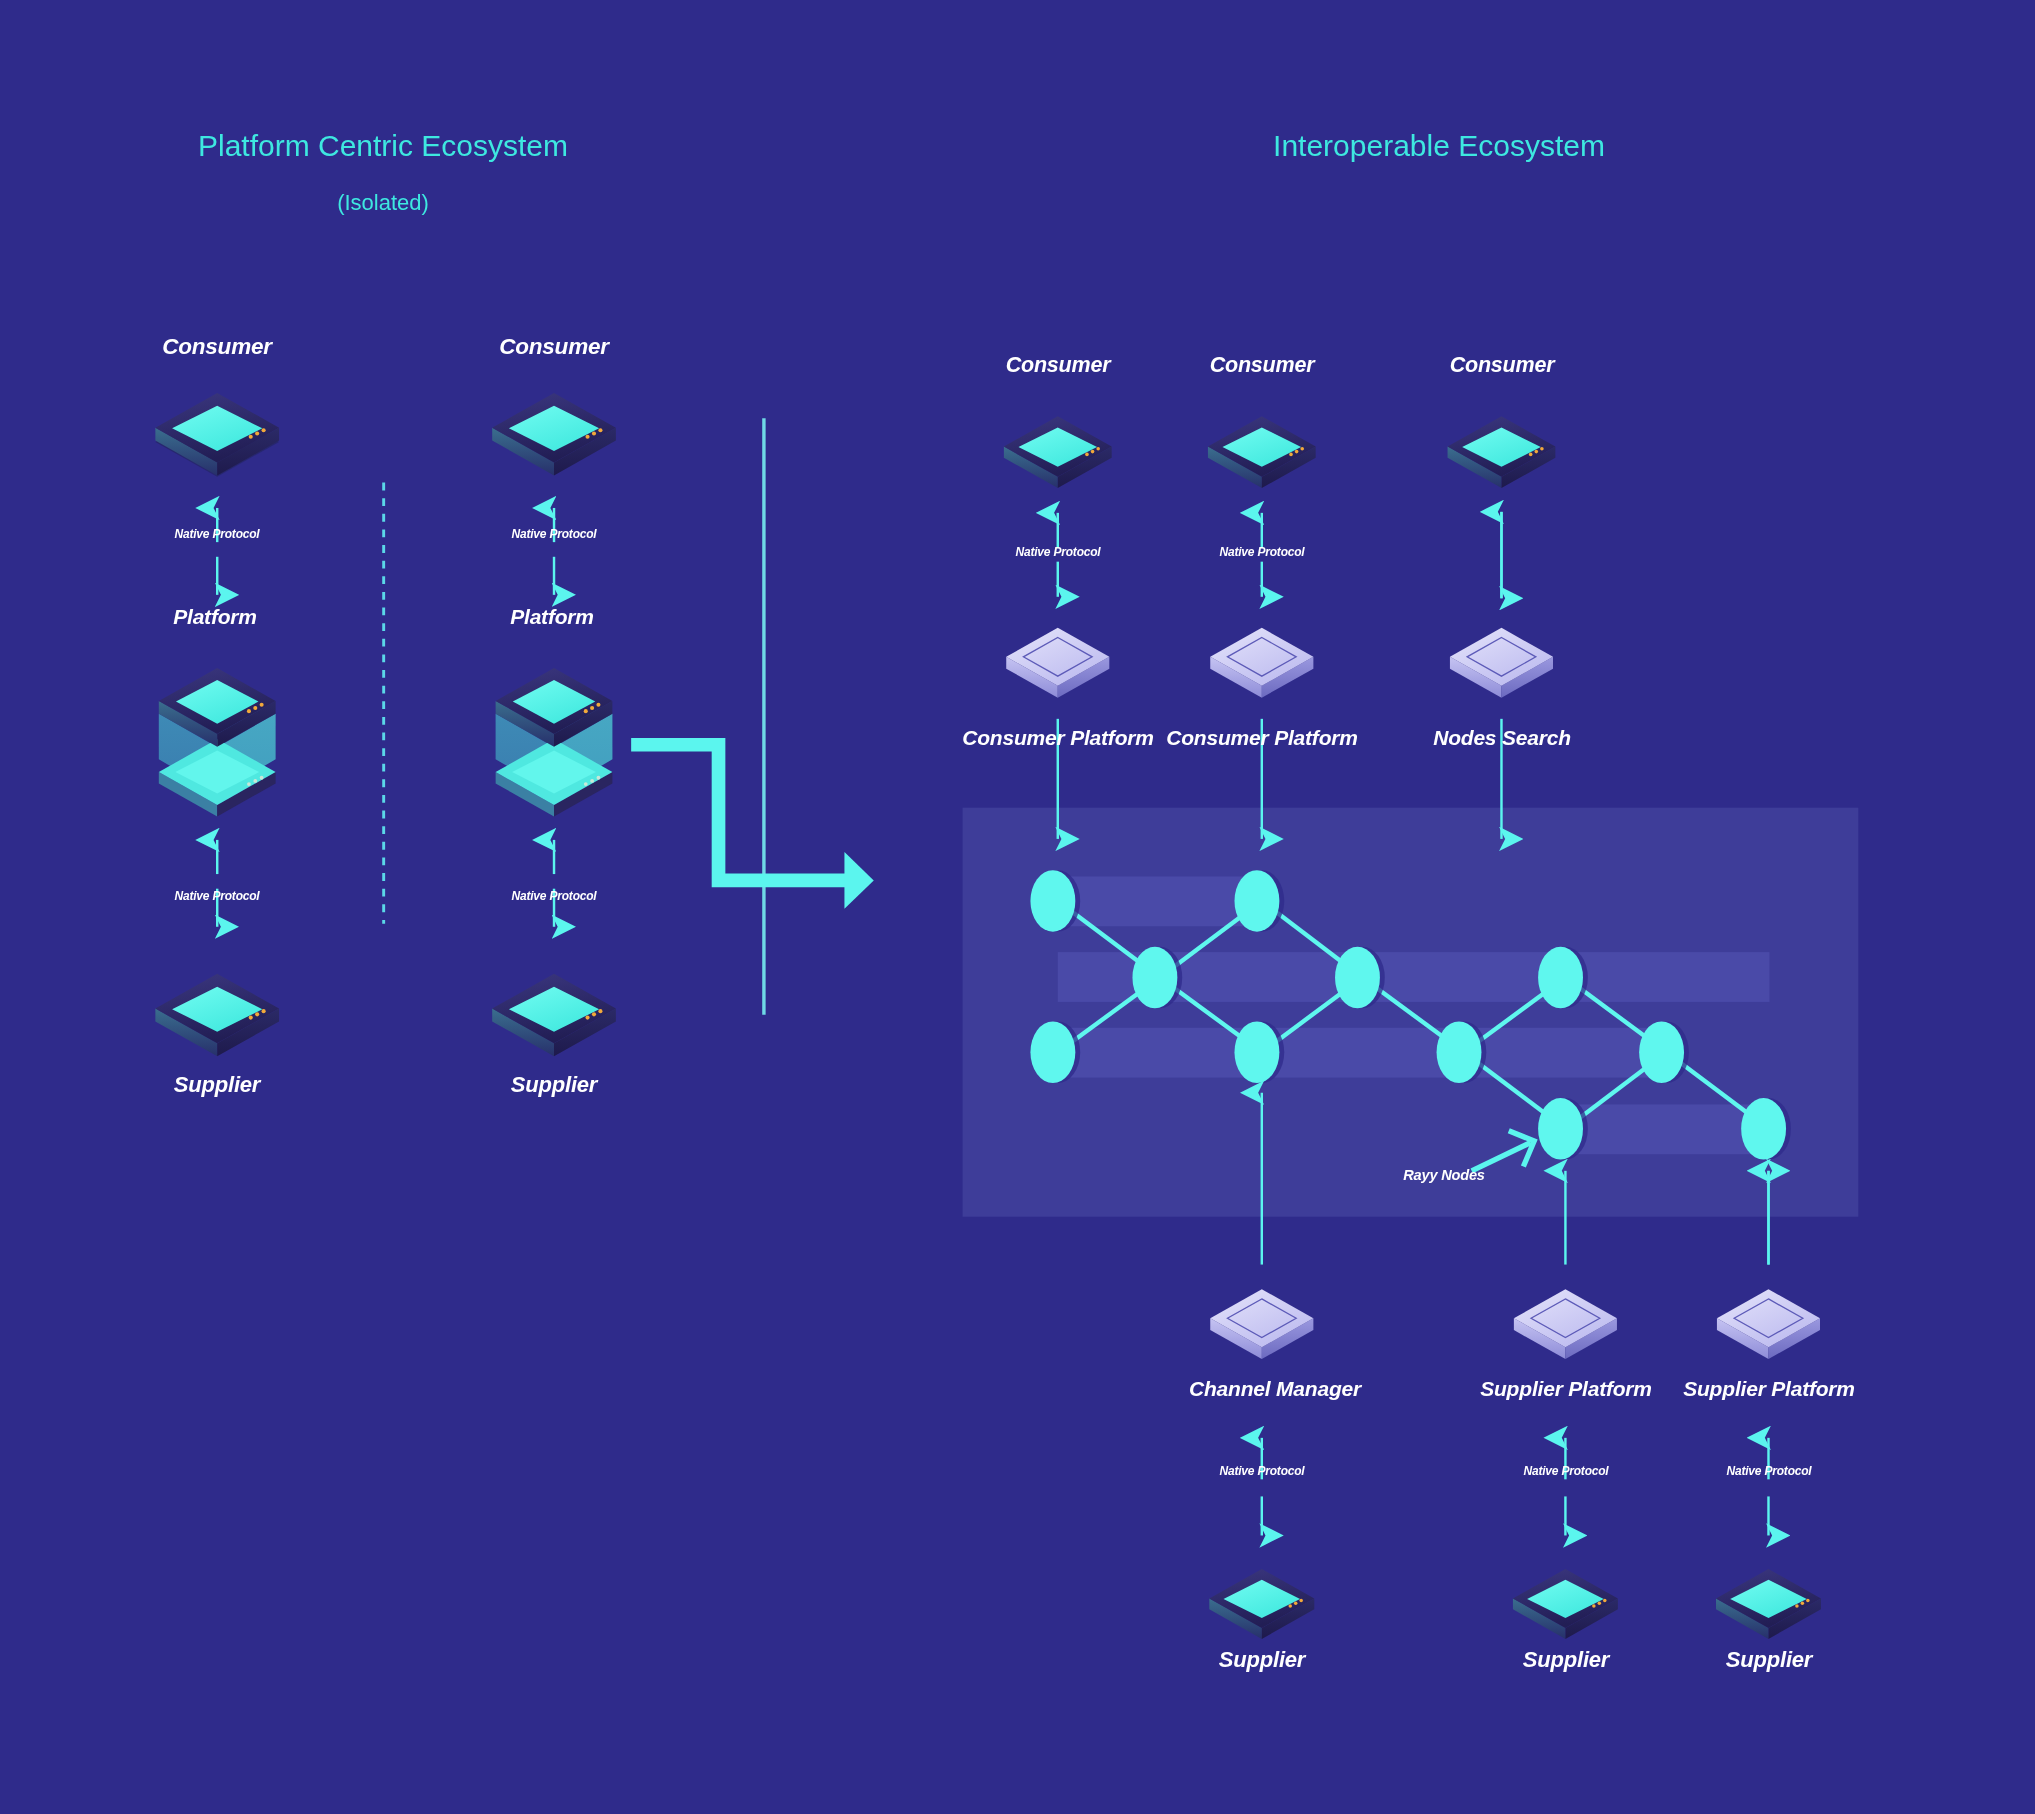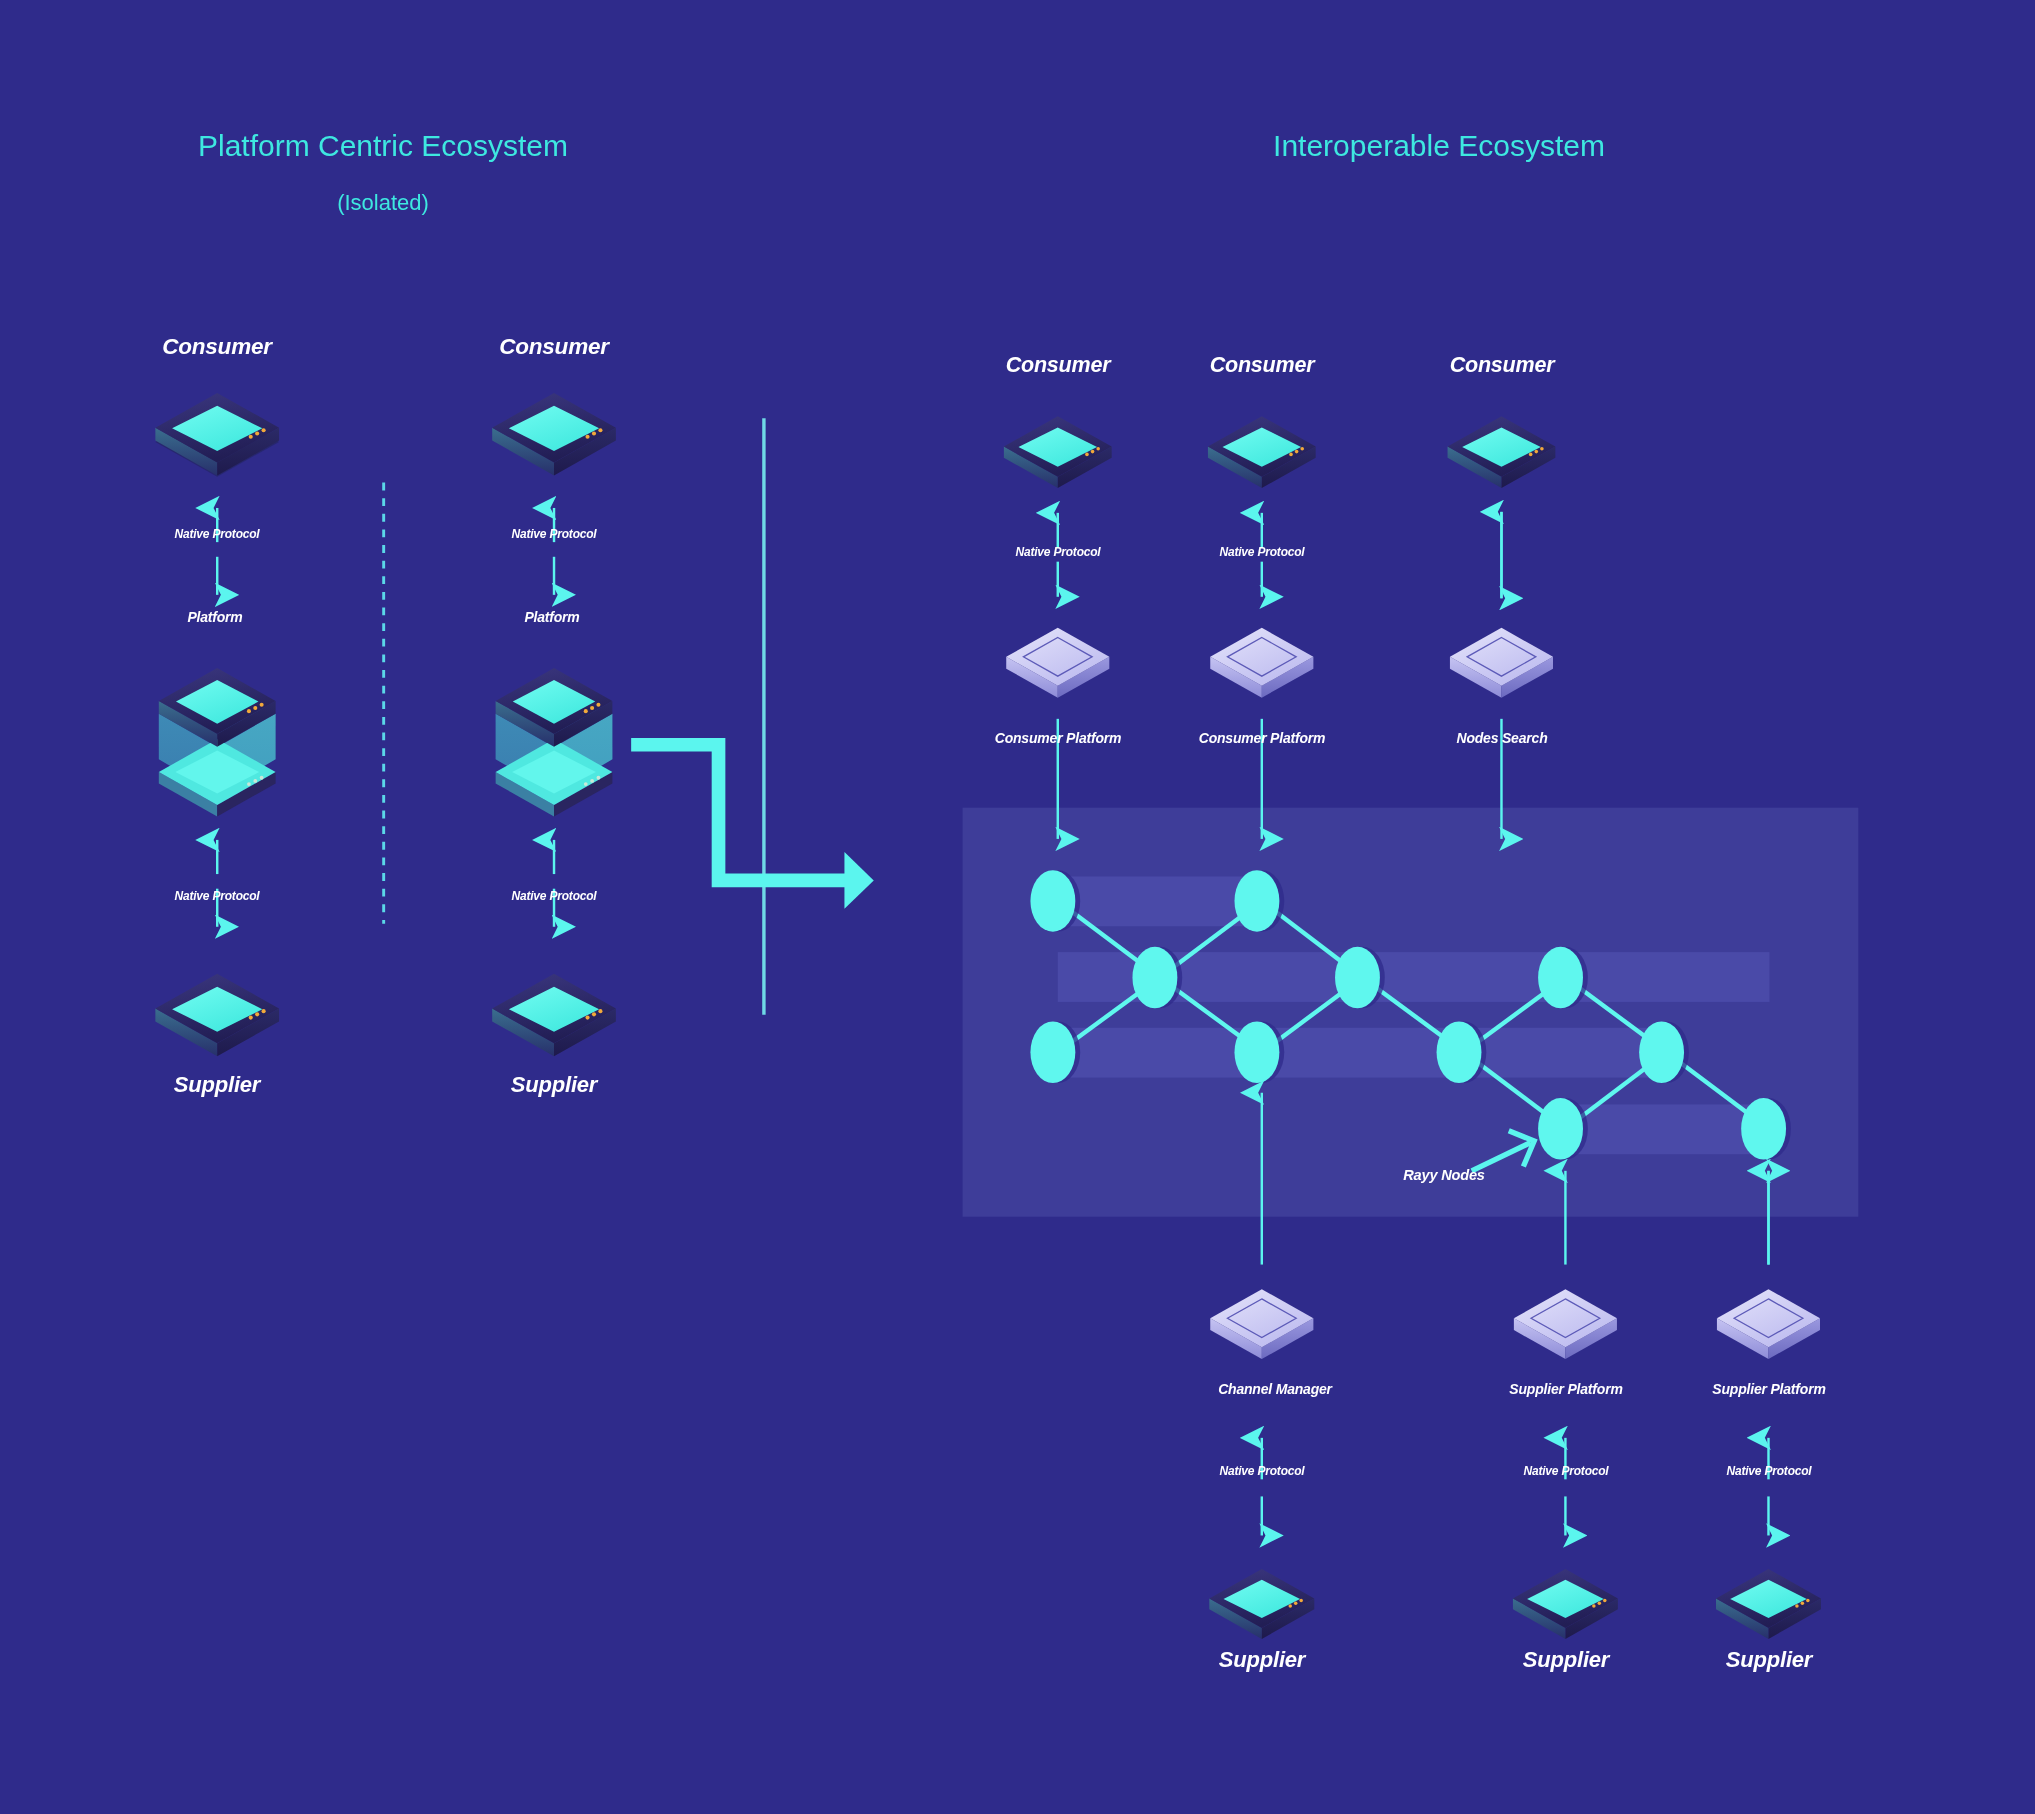--- a/index.html
+++ b/index.html
@@ -12,21 +12,21 @@
   }
   #stage { position:absolute; inset:0; }
   svg.layer { position:absolute; left:0; top:0; width:2035px; height:1815px; }
 
   .lbl { position:absolute; color:#FFFFFF; white-space:nowrap;
          font-style:italic; font-weight:700; letter-spacing:-0.2px;
          transform:translate(-50%,-50%); font-family:"Liberation Sans", sans-serif; }
   .lbl.node-title { font-size:22.5px; }
   .lbl.node-title-sm { font-size:21.5px; }
   .lbl.proto { font-size:12px; font-weight:600; }
-  .lbl.plat { font-size:14px; font-weight:700; }
+  .lbl.plat { font-size:21px; font-weight:700; }
   .lbl.big { font-size:22px; }
   .lbl.rayy { font-size:14.6px; font-weight:600; }
 
   .heading { position:absolute; color:#3EE8E0; white-space:nowrap;
              font-weight:400; transform:translate(-50%,-50%);
              font-family:"Liberation Sans", sans-serif; }
   .heading.h1 { font-size:30px; }
   .heading.h2 { font-size:22px; }
 </style>
 </head>

